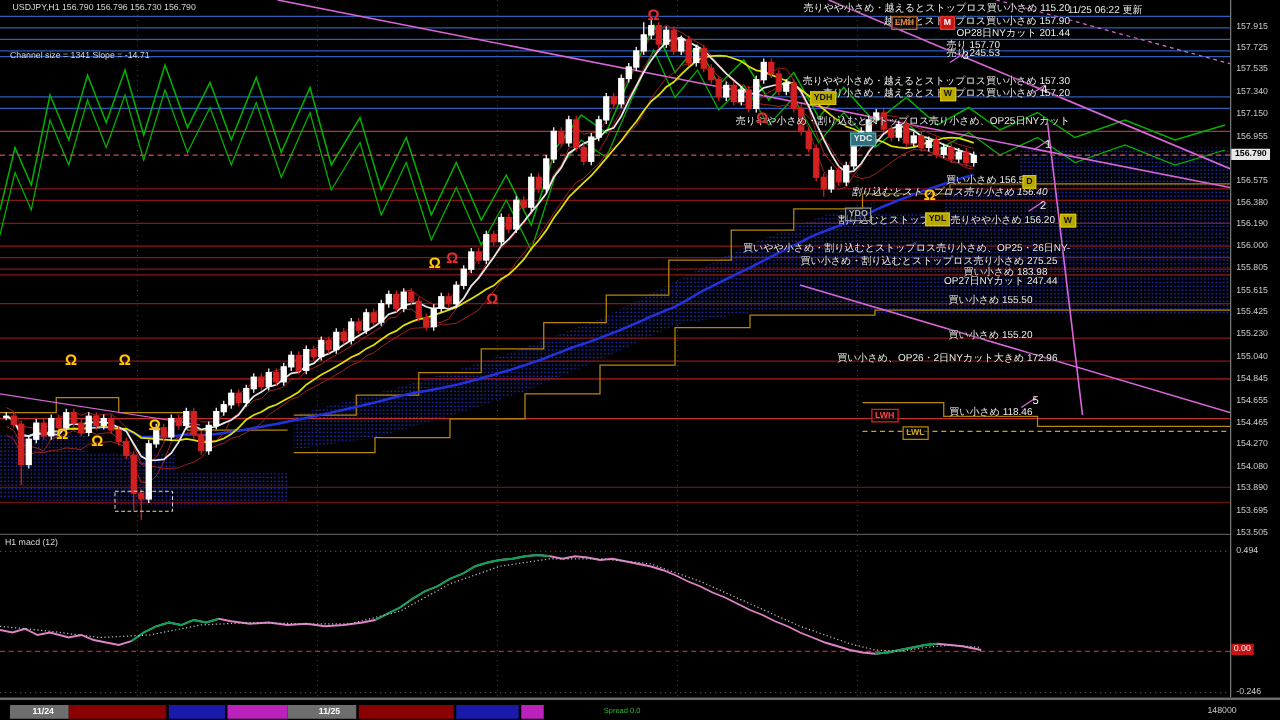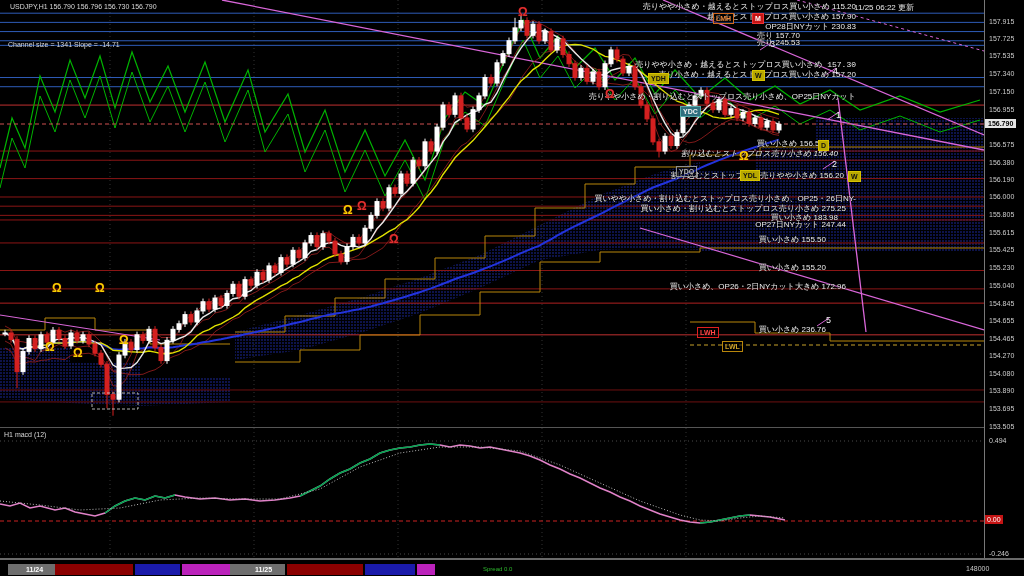--- a/index.html
+++ b/index.html
@@ -373,37 +373,37 @@
           <rect x="777" y="124.3875" width="4" height="5.514000000000223" fill="#ffffff" stroke="#ffffff"></rect>
         </g>
         <rect x="92" y="393" width="46" height="16" fill="none" stroke="#dddddd" stroke-width="0.8" stroke-dasharray="3,2"></rect>
       </svg>
     <div class="tinytext" style="left:10px;top:3px;">USDJPY,H1  156.790 156.796 156.730 156.790</div>
     <div class="tinytext" style="left:8px;top:41px;">Channel size = 1341  Slope = -14.71</div>
     <div id="updated">11/25 06:22 更新</div>
     <div id="ann-layer">
         <div class="ann" style="right:128px;top:3px;">売りやや小さめ・越えるとストップロス買い小さめ 115.20</div>
         <div class="ann" style="right:128px;top:13px;">越えるとストップロス買い小さめ 157.90</div>
-        <div class="ann" style="right:128px;top:23px;">OP28日NYカット 230.83</div>
+        <div class="ann" style="right:128px;top:23px;">OP28日NYカット 201.44</div>
         <div class="ann" style="right:184px;top:32px;">売り 157.70</div>
         <div class="ann" style="right:184px;top:39px;">売り 245.53</div>
-        <div class="ann" style="right:128px;top:61px;font-family:Liberation Mono, monospace;">売りやや小さめ・越えるとストップロス買い小さめ 157.30</div>
+        <div class="ann" style="right:128px;top:61px;">売りやや小さめ・越えるとストップロス買い小さめ 157.30</div>
         <div class="ann" style="right:128px;top:71px;">売り小さめ・越えるとストップロス買い小さめ 157.20</div>
         <div class="ann" style="right:128px;top:93px;">売りやや小さめ・割り込むとストップロス売り小さめ、OP25日NYカット</div>
         <div class="ann" style="right:160px;top:140px;">買い小さめ 156.50</div>
         <div class="ann" style="right:146px;top:150px;font-style:italic;">割り込むとストップロス売り小さめ 156.40</div>
         <div class="ann" style="right:140px;top:172px;">割り込むとストップロス売りやや小さめ 156.20</div>
         <div class="ann" style="right:128px;top:195px;">買いやや小さめ・割り込むとストップロス売り小さめ、OP25・26日NY-</div>
         <div class="ann" style="right:138px;top:205px;">買い小さめ・割り込むとストップロス売り小さめ 275.25</div>
         <div class="ann" style="right:146px;top:214px;">買い小さめ 183.98</div>
         <div class="ann" style="right:138px;top:221px;">OP27日NYカット 247.44</div>
         <div class="ann" style="right:158px;top:236px;">買い小さめ 155.50</div>
         <div class="ann" style="right:158px;top:264px;">買い小さめ 155.20</div>
         <div class="ann" style="right:138px;top:283px;">買い小さめ、OP26・2日NYカット大きめ 172.96</div>
-        <div class="ann" style="right:158px;top:326px;">買い小さめ 236.76</div>
+        <div class="ann" style="right:158px;top:326px;">買い小さめ 118.46</div>
       </div>
     <div id="label-layer">
         <div class="lb s-orangeout" style="left:713px;top:13px;">LMH</div>
         <div class="lb s-red" style="left:752px;top:13px;">M</div>
         <div class="lb s-yellow" style="left:648px;top:73px;">YDH</div>
         <div class="lb s-yellow" style="left:752px;top:70px;">W</div>
         <div class="lb s-teal" style="left:680px;top:106px;">YDC</div>
         <div class="lb s-yellow" style="left:818px;top:140px;">D</div>
         <div class="lb s-grayout" style="left:676px;top:166px;">YDO</div>
         <div class="lb s-yellow" style="left:740px;top:170px;">YDL</div>

